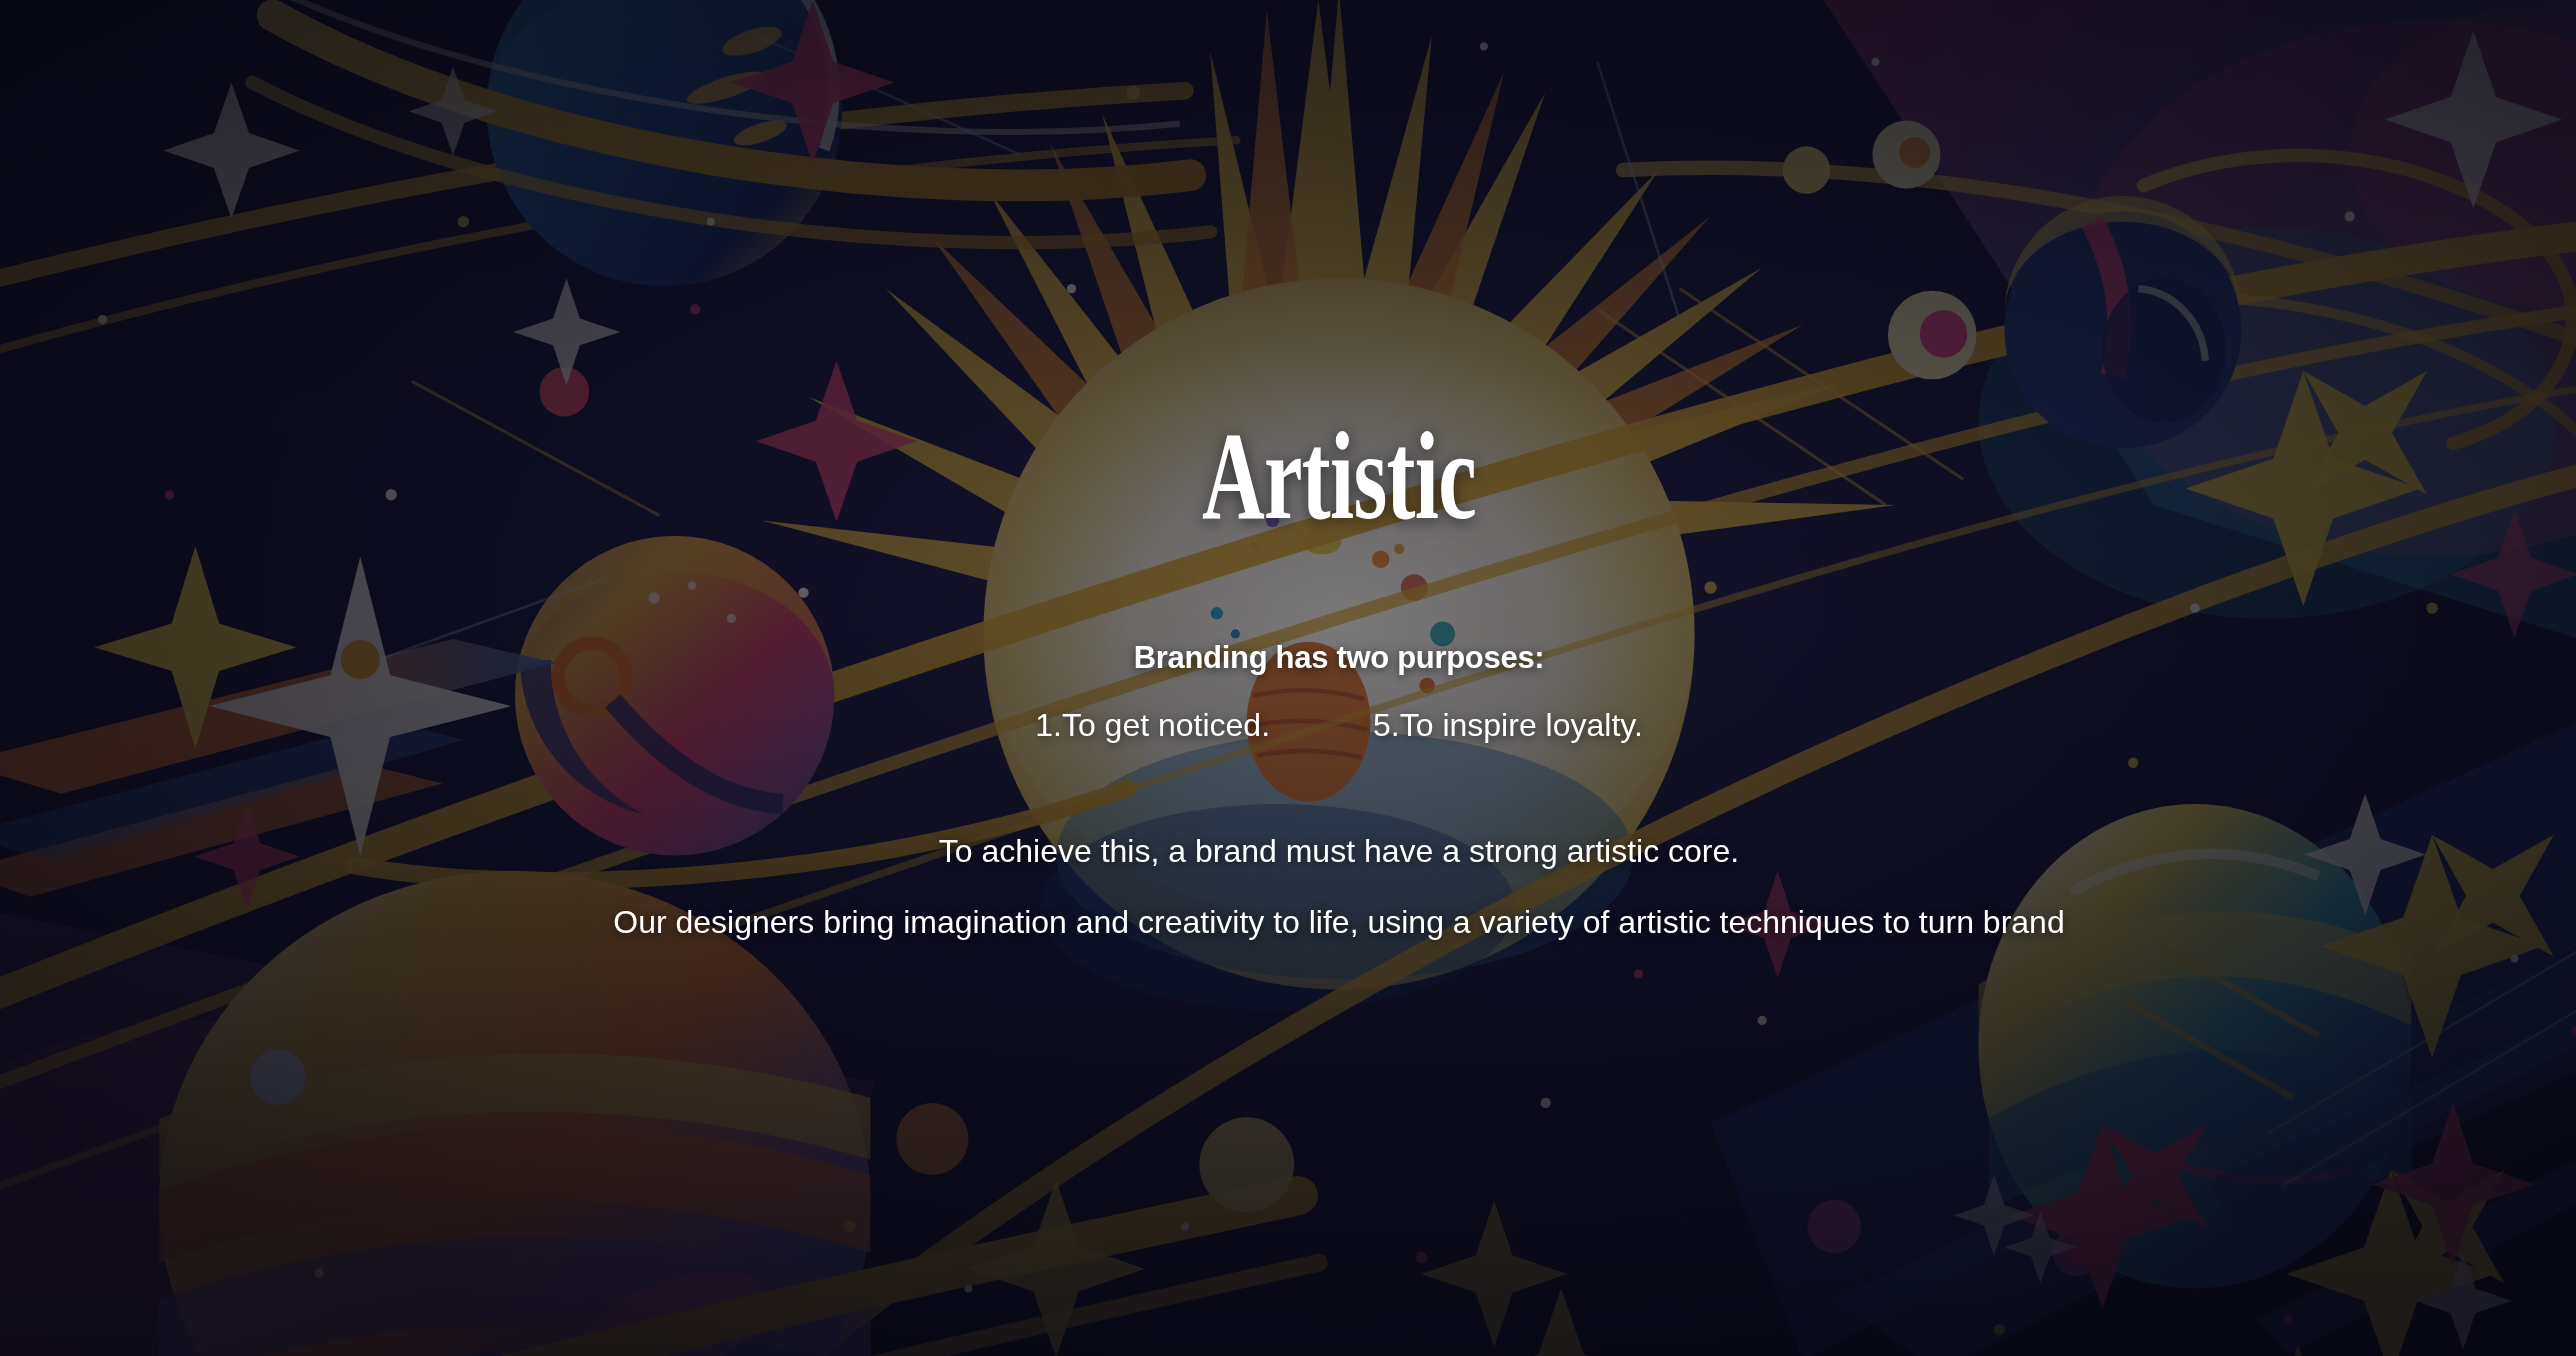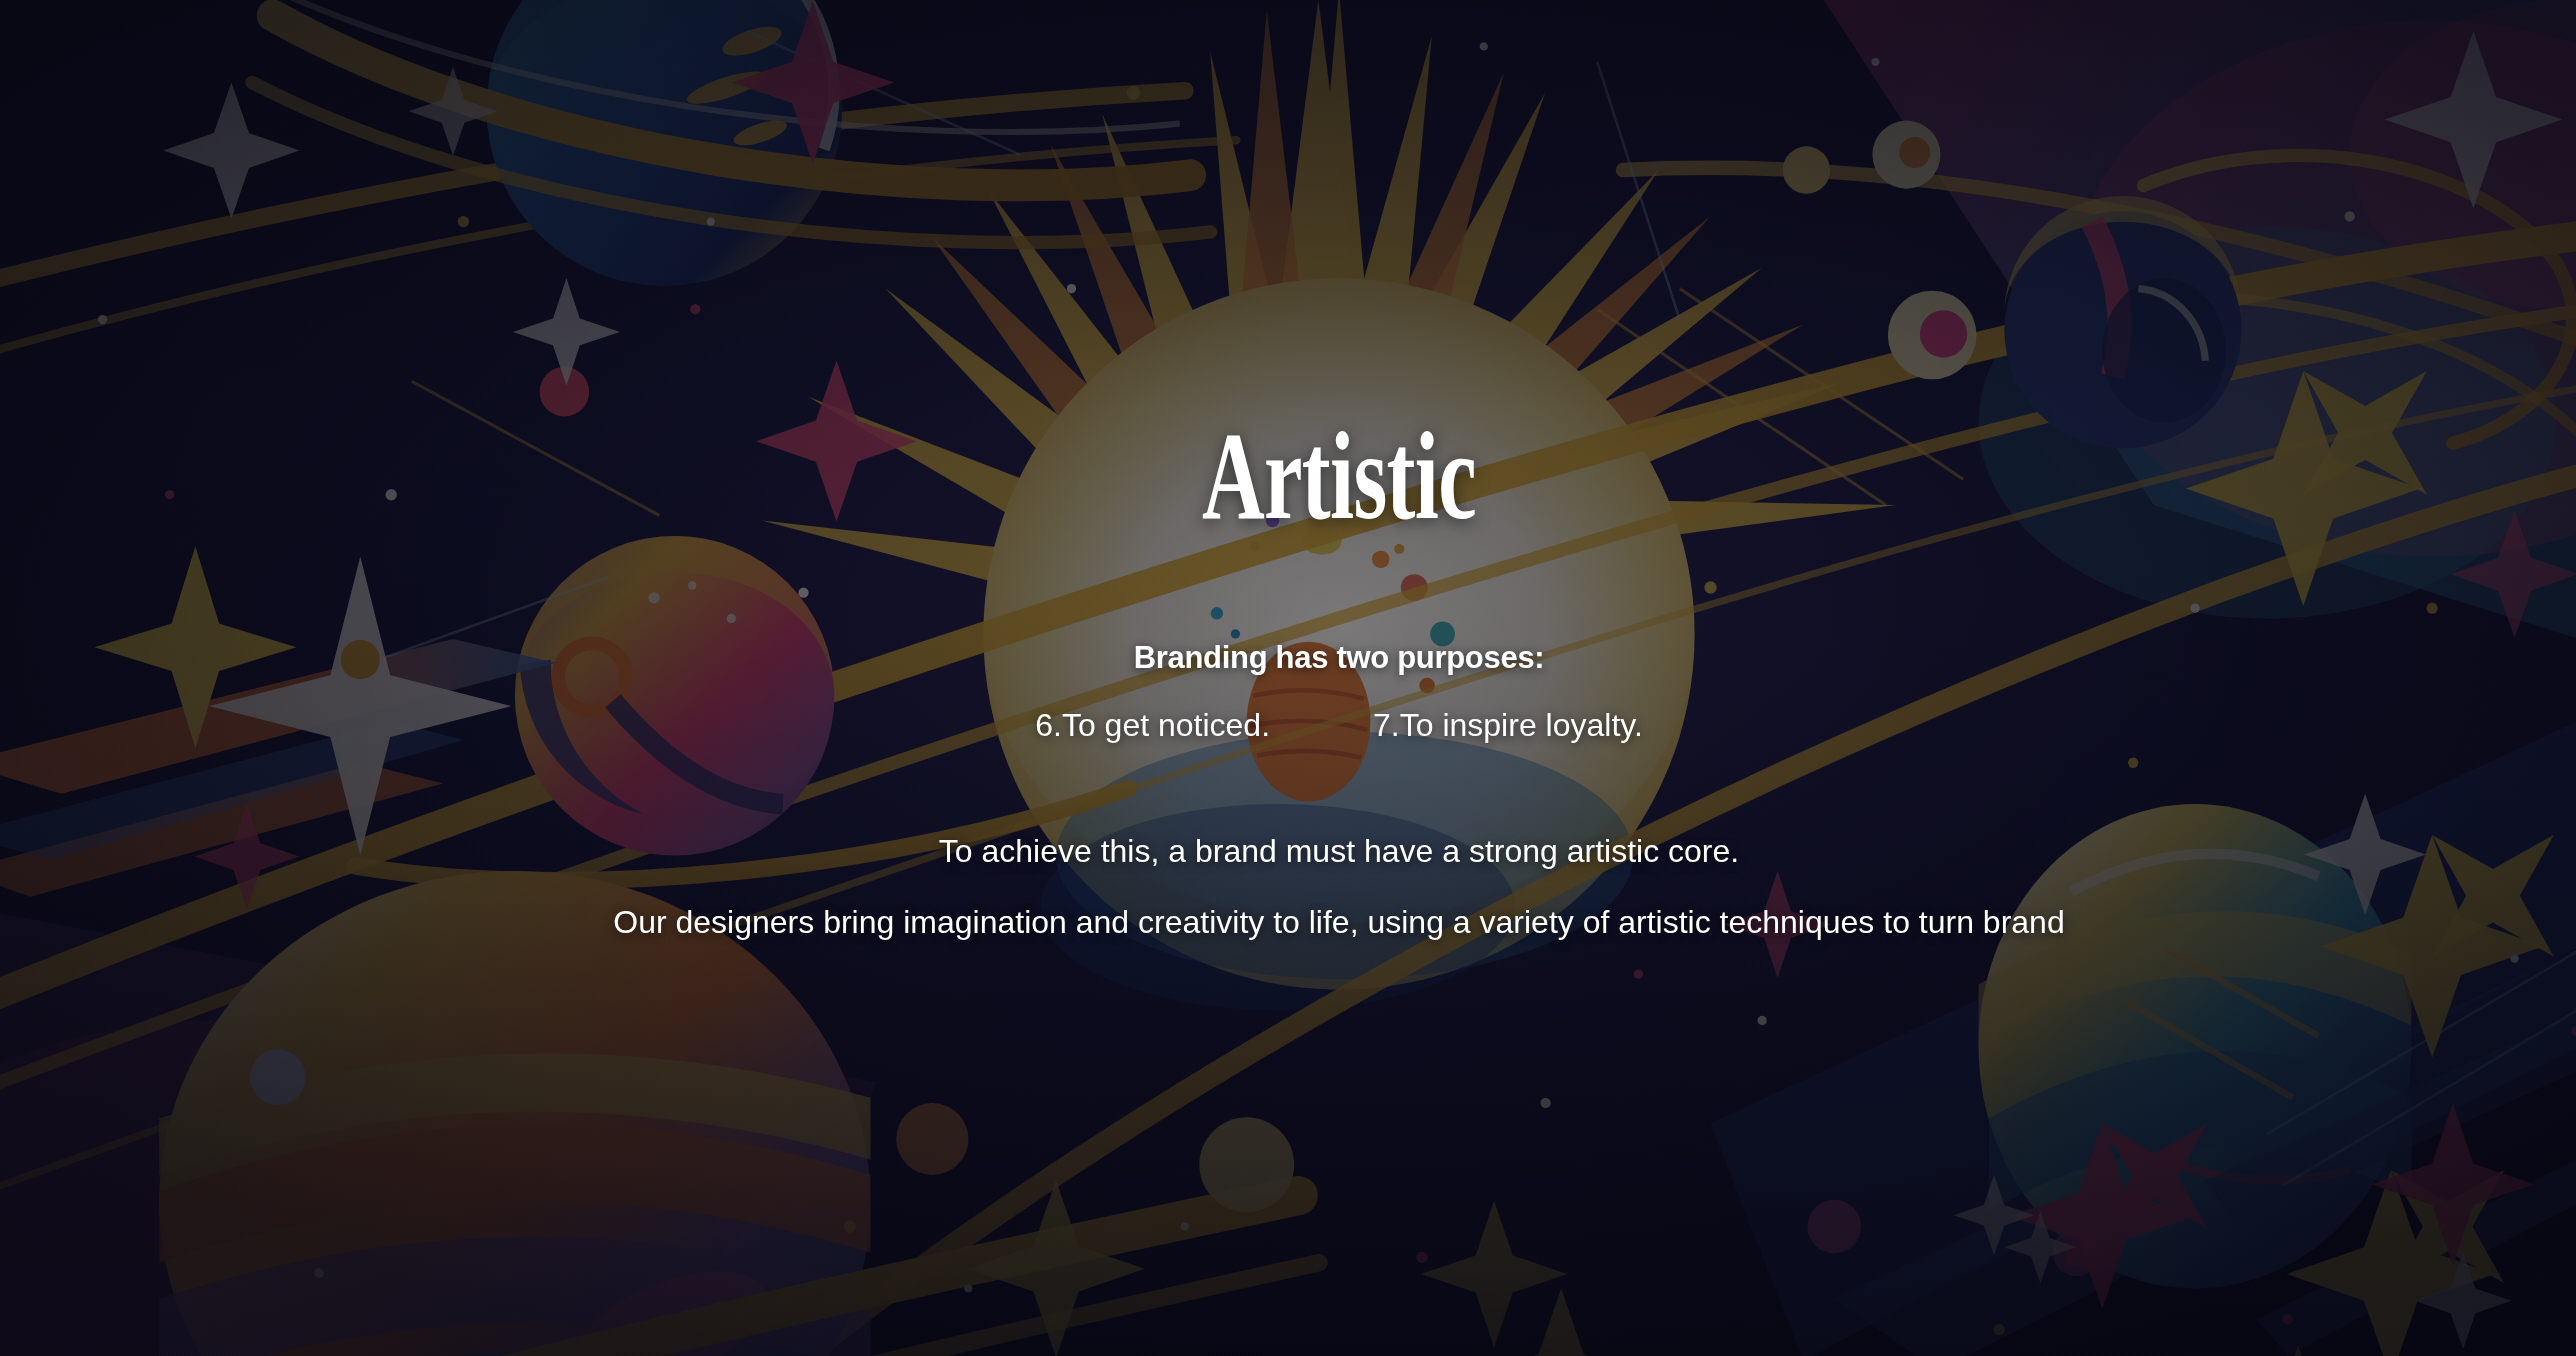--- a/index.html
+++ b/index.html
@@ -461,22 +461,22 @@
   <div id="grain"></div>
   <div id="scrim"></div>
 
   <div id="content">
 
     <h1 id="title">Artistic</h1>
 
     <p id="subhead">Branding has two purposes:</p>
 
     <div id="purpose-row">
-      <span class="purpose-item">6.To get noticed.</span>
-      <span class="purpose-item">7.To inspire loyalty.</span>
+      <span class="purpose-item">1.To get noticed.</span>
+      <span class="purpose-item">5.To inspire loyalty.</span>
     </div>
 
     <p id="line-core">To achieve this, a brand must have a strong artistic core.</p>
 
     <p id="line-designers">Our designers bring imagination and creativity to life, using a variety of artistic techniques to turn brand</p>
 
   </div>
 </div>
 
 

